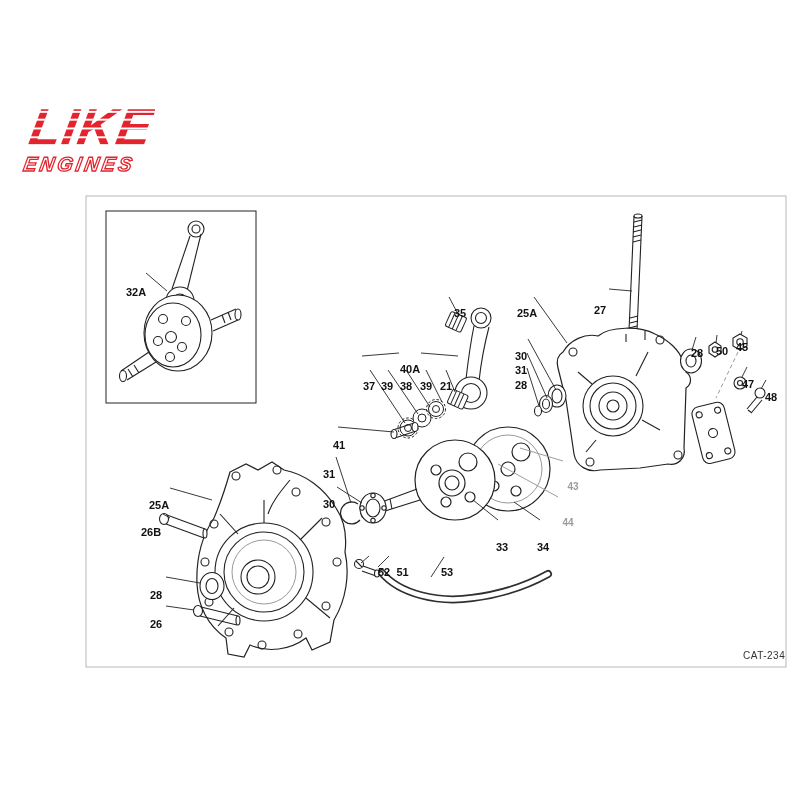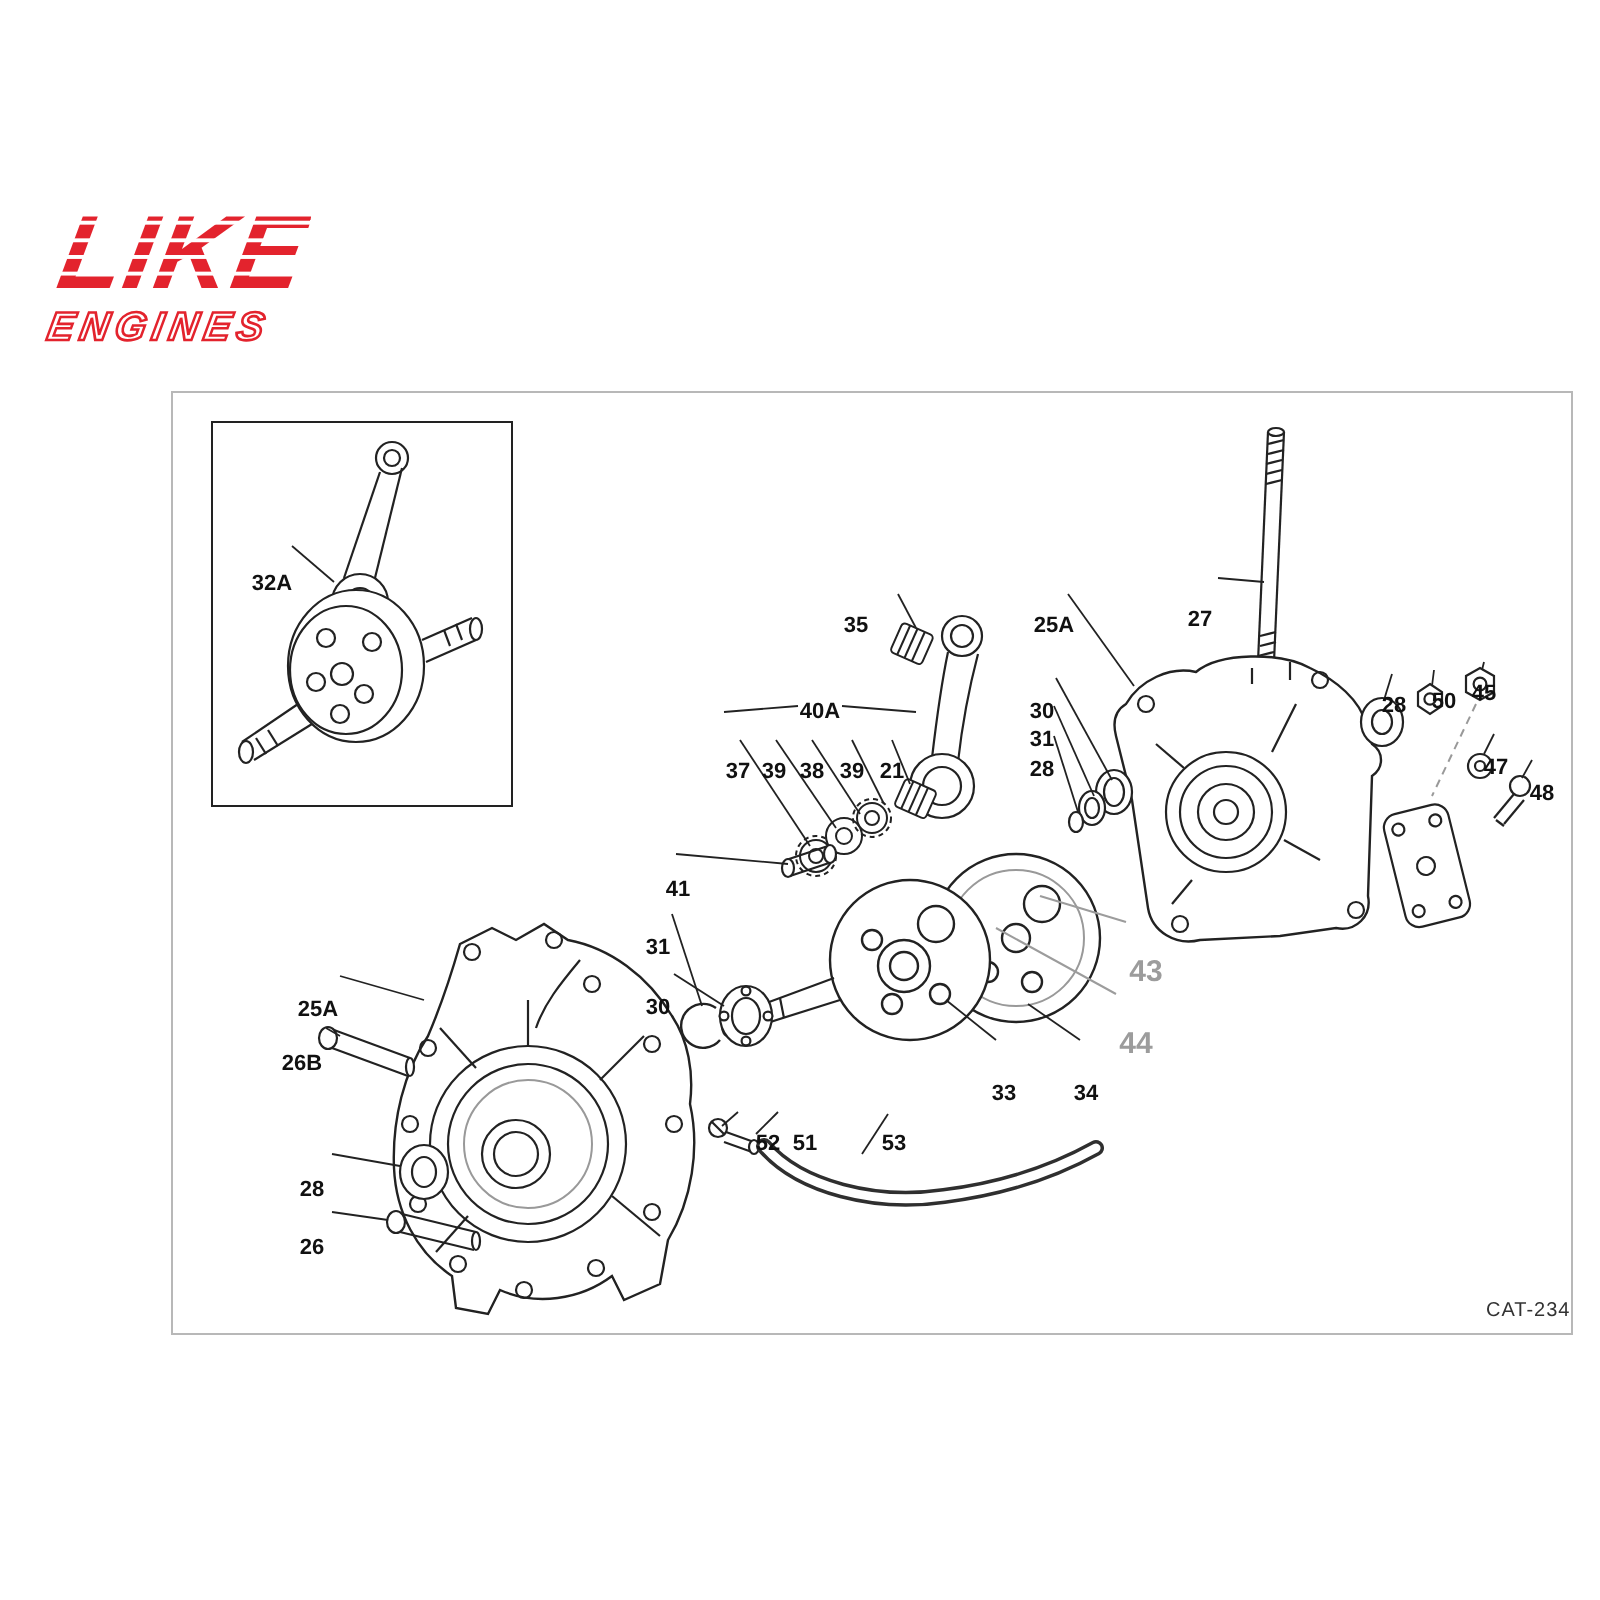--- a/index.html
+++ b/index.html
@@ -26,21 +26,21 @@
   @supports (-webkit-text-stroke:1px #e3232d){
     .logo-engines{color:#ffffff;-webkit-text-stroke:1.3px #e3232d;}
   }
   
   .diagram-svg{position:absolute;left:0;top:0;}
   .callout-layer{position:absolute;left:0;top:0;width:800px;height:800px;pointer-events:none;margin-top:22px;}
   .callout{
     position:absolute;transform:translate(-50%,-50%);
     font-weight:bold;font-size:11px;color:#111;white-space:nowrap;
   }
-  .callout.muted{color:#9c9c9c;font-size:15px;}
+  .callout.muted{color:#9c9c9c;font-size:10px;}
   .cat-ref{
     position:absolute;left:743px;top:650px;font-size:10px;color:#333;
     letter-spacing:0.5px;
   }
 </style>
 </head>
 <body>
 
 <div class="page">
 
@@ -324,24 +324,24 @@
       <line x1="444" y1="557" x2="431" y2="577"></line>
     </g>
     <g stroke="#9c9c9c" stroke-width="1" fill="none">
       <line x1="563" y1="461" x2="520" y2="448"></line>
       <line x1="558" y1="497" x2="498" y2="464"></line>
     </g>
   </svg>
 
   <div class="callout-layer">
       <div class="callout" style="left: 136px; top: 270px;">32A</div>
-      <div class="callout" style="left: 428px; top: 291px; text-align: center;">35</div>
+      <div class="callout" style="left: 460px; top: 291px; text-align: center;">35</div>
       <div class="callout" style="left: 527px; top: 291px;">25A</div>
       <div class="callout" style="left: 600px; top: 288px;">27</div>
-      <div class="callout" style="left: 410px; top: 334px;">40A</div>
+      <div class="callout" style="left: 410px; top: 347px;">40A</div>
       <div class="callout" style="left: 369px; top: 364px;">37</div>
       <div class="callout" style="left: 387px; top: 364px;">39</div>
       <div class="callout" style="left: 406px; top: 364px;">38</div>
       <div class="callout" style="left: 426px; top: 364px;">39</div>
       <div class="callout" style="left: 446px; top: 364px;">21</div>
       <div class="callout" style="left: 521px; top: 334px;">30</div>
       <div class="callout" style="left: 521px; top: 348px;">31</div>
       <div class="callout" style="left: 521px; top: 363px;">28</div>
       <div class="callout" style="left: 697px; top: 331px;">28</div>
       <div class="callout" style="left: 717px; top: 329px; padding-left: 10px;">50</div>

